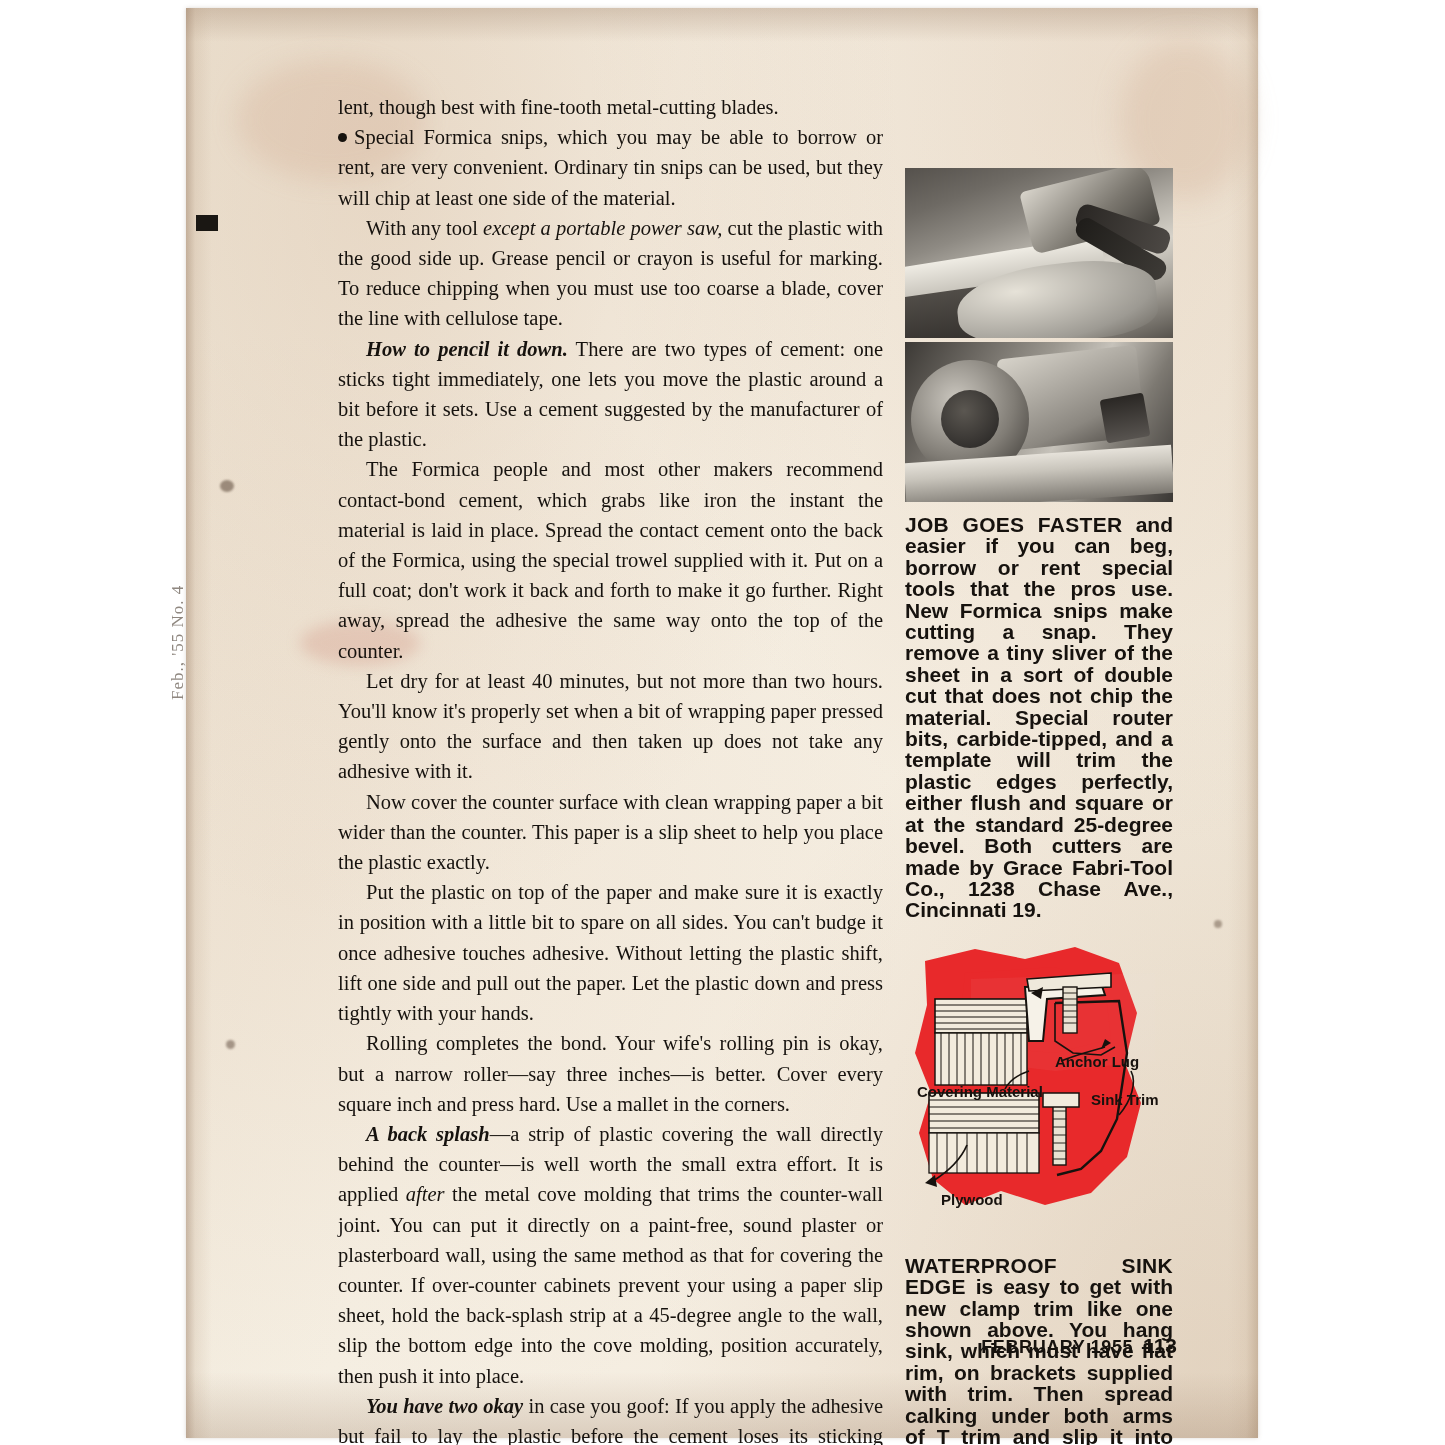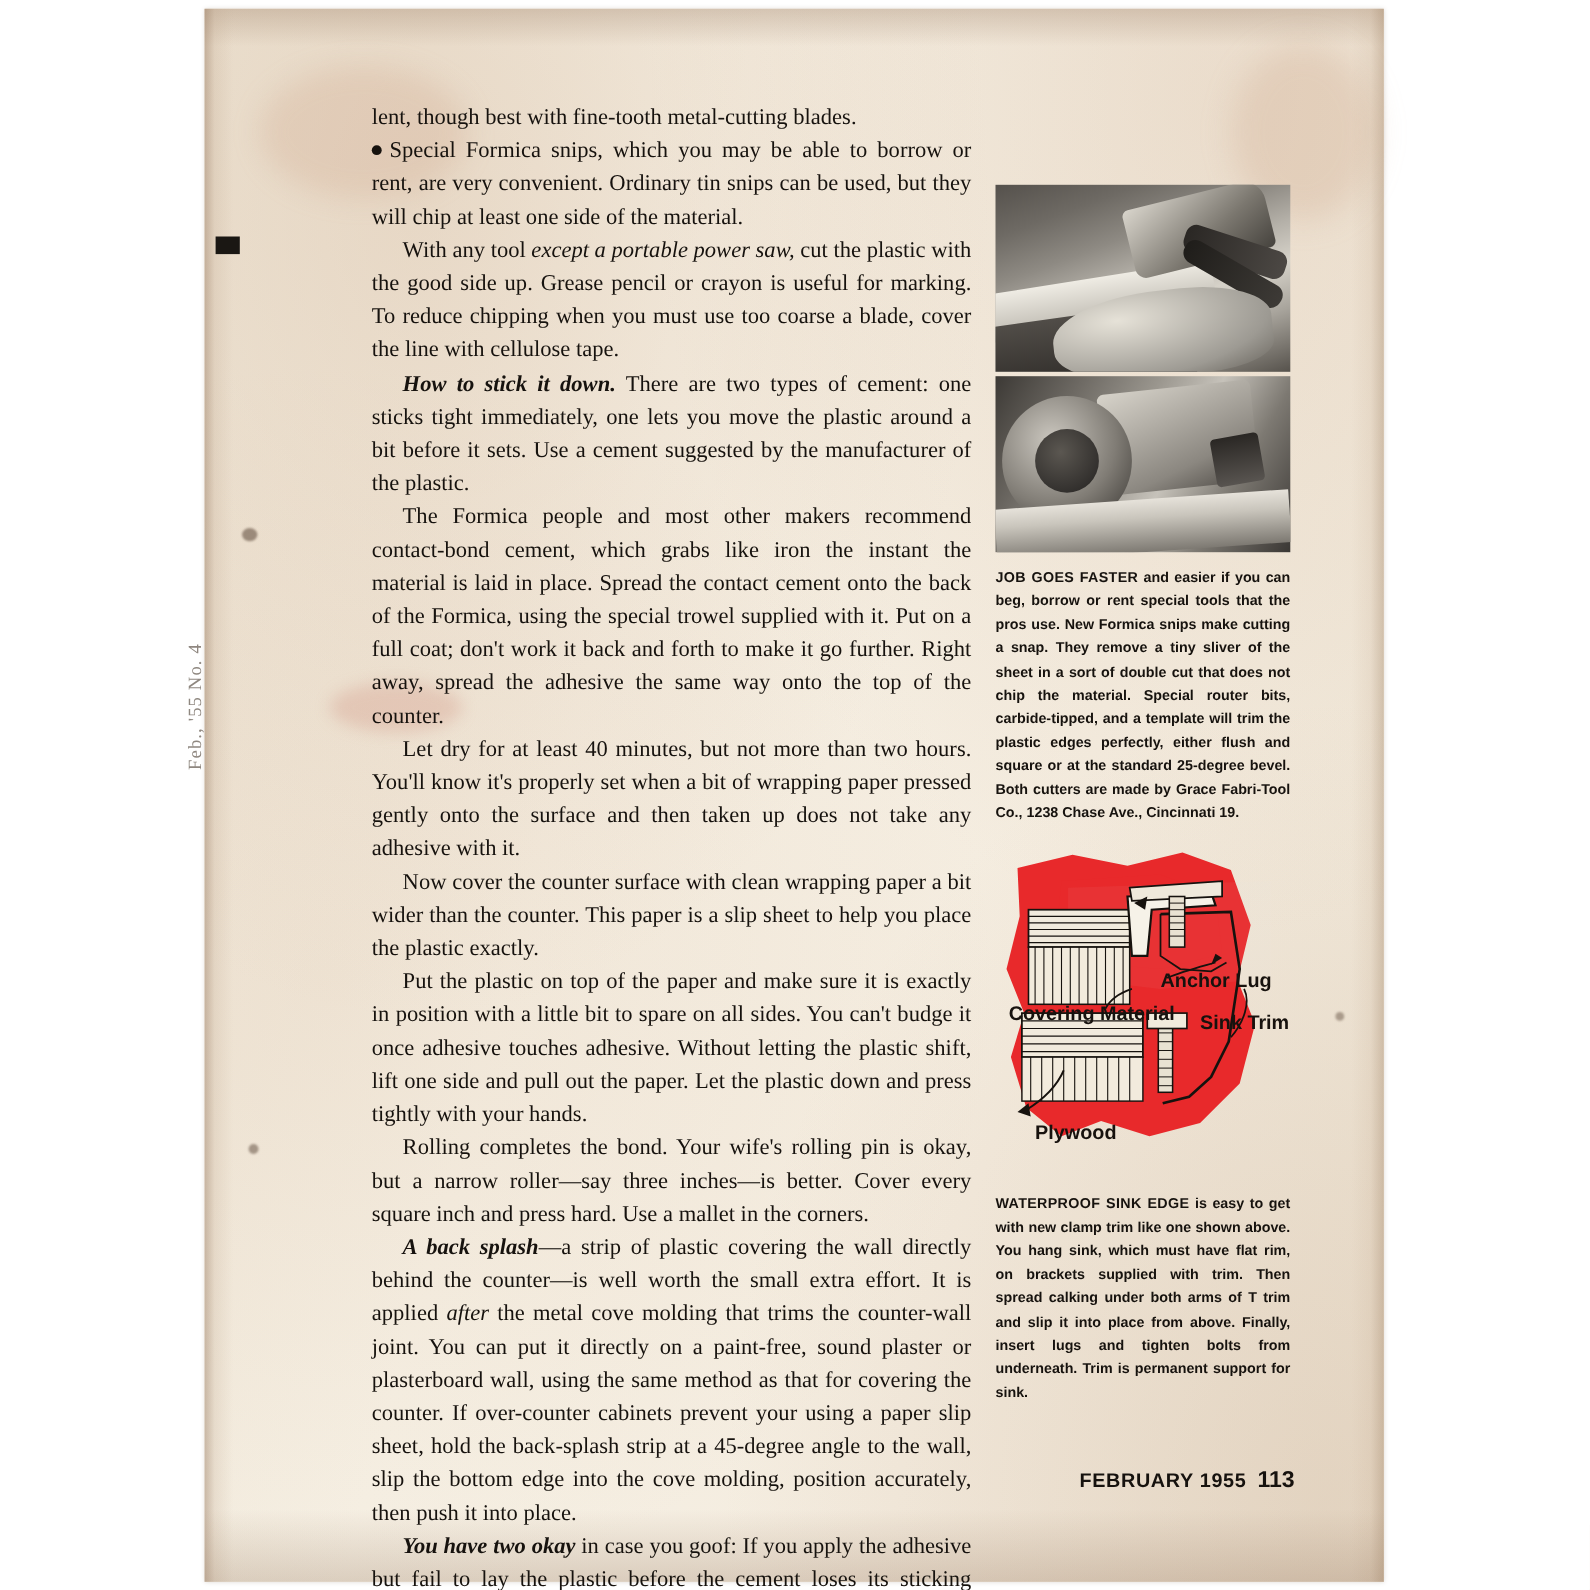--- a/index.html
+++ b/index.html
@@ -209,21 +209,21 @@
     left: 0; top: 112px;
     width: 268px; height: 48px;
     background: linear-gradient(180deg, #e6e2da 0%, #c9c5bc 35%, #7d7972 100%);
     transform: rotate(-4deg);
   }
 
   .cap {
     width: 268px;
     margin-top: 12px;
     font-family: "Liberation Sans", sans-serif;
-    font-size: 13px;
+    font-size: 21px;
     line-height: 21.4px;
     color: #16120e;
     text-align: justify;
     font-weight: bold;
   }
   .cap .lead {
     font-weight: bold;
     letter-spacing: 0.3px;
   }
   .cap .body {
@@ -234,21 +234,21 @@
   .diagram {
     width: 268px;
     height: 300px;
     margin-top: 22px;
     position: relative;
     overflow: hidden;
   }
   .dgm-label {
     position: absolute;
     font-family: "Liberation Sans", sans-serif;
-    font-size: 18px;
+    font-size: 15px;
     font-weight: bold;
     color: #17120e;
     white-space: nowrap;
   }
 
   
   .footer {
     position: absolute;
     left: 905px; top: 1334px;
     width: 272px;
@@ -304,21 +304,21 @@
   <div class="spine">Feb., '55  No. 4</div>
 
   <div class="col-main">
 
     <p class="noindent">lent, though best with fine-tooth metal-cutting blades.</p>
 
     <p class="bullet"><span class="bullet-dot"></span><span>Special Formica snips, which you may be able to borrow or rent, are very convenient. Ordinary tin snips can be used, but they will chip at least one side of the material.</span></p>
 
     <p><span>With any tool </span><em>except a portable power saw,</em><span> cut the plastic with the good side up. Grease pencil or crayon is useful for marking. To reduce chipping when you must use too coarse a blade, cover the line with cellulose tape.</span></p>
 
-    <p><span class="run-in">How to stick it down.</span><span> There are two types of cement: one sticks tight immediately, one lets you move the plastic around a bit before it sets. Use a cement suggested by the manufacturer of the plastic.</span></p>
+    <p><span class="run-in">How to pencil it down.</span><span> There are two types of cement: one sticks tight immediately, one lets you move the plastic around a bit before it sets. Use a cement suggested by the manufacturer of the plastic.</span></p>
 
     <p>The Formica people and most other makers recommend contact-bond cement, which grabs like iron the instant the material is laid in place. Spread the contact cement onto the back of the Formica, using the special trowel supplied with it. Put on a full coat; don't work it back and forth to make it go further. Right away, spread the adhesive the same way onto the top of the counter.</p>
 
     <p>Let dry for at least 40 minutes, but not more than two hours. You'll know it's properly set when a bit of wrapping paper pressed gently onto the surface and then taken up does not take any adhesive with it.</p>
 
     <p>Now cover the counter surface with clean wrapping paper a bit wider than the counter. This paper is a slip sheet to help you place the plastic exactly.</p>
 
     <p>Put the plastic on top of the paper and make sure it is exactly in position with a little bit to spare on all sides. You can't budge it once adhesive touches adhesive. Without letting the plastic shift, lift one side and pull out the paper. Let the plastic down and press tightly with your hands.</p>
 
     <p>Rolling completes the bond. Your wife's rolling pin is okay, but a narrow roller—say three inches—is better. Cover every square inch and press hard. Use a mallet in the corners.</p>

